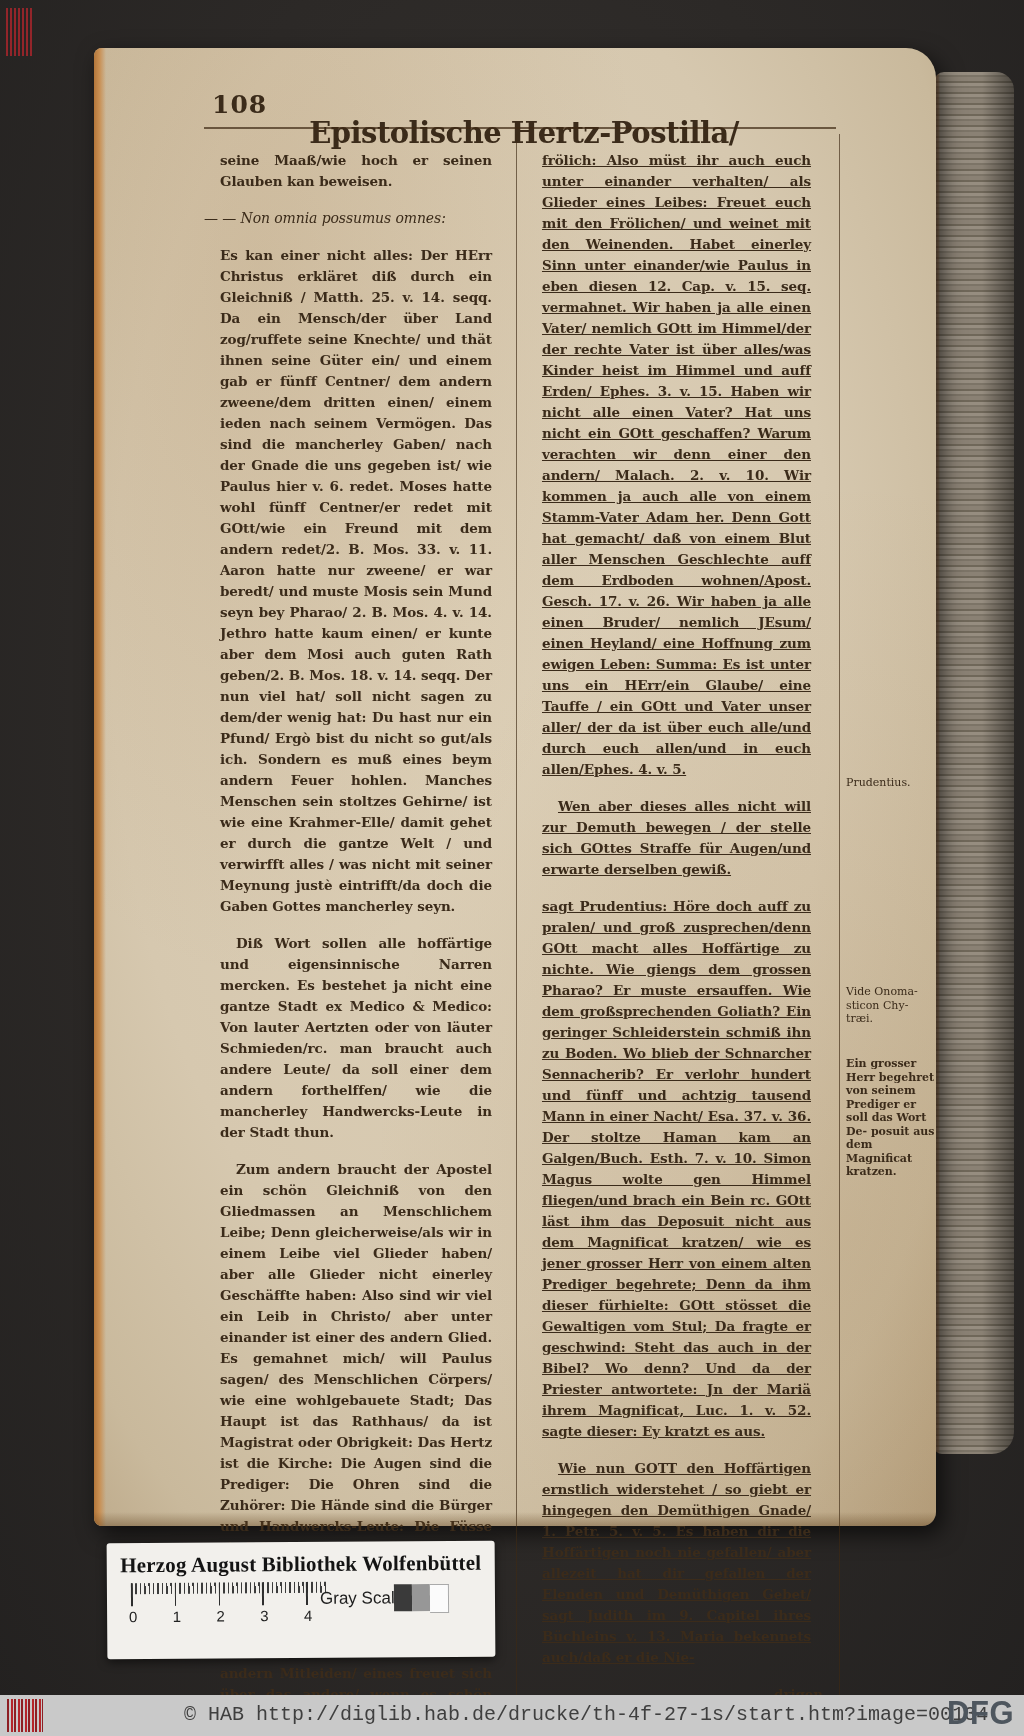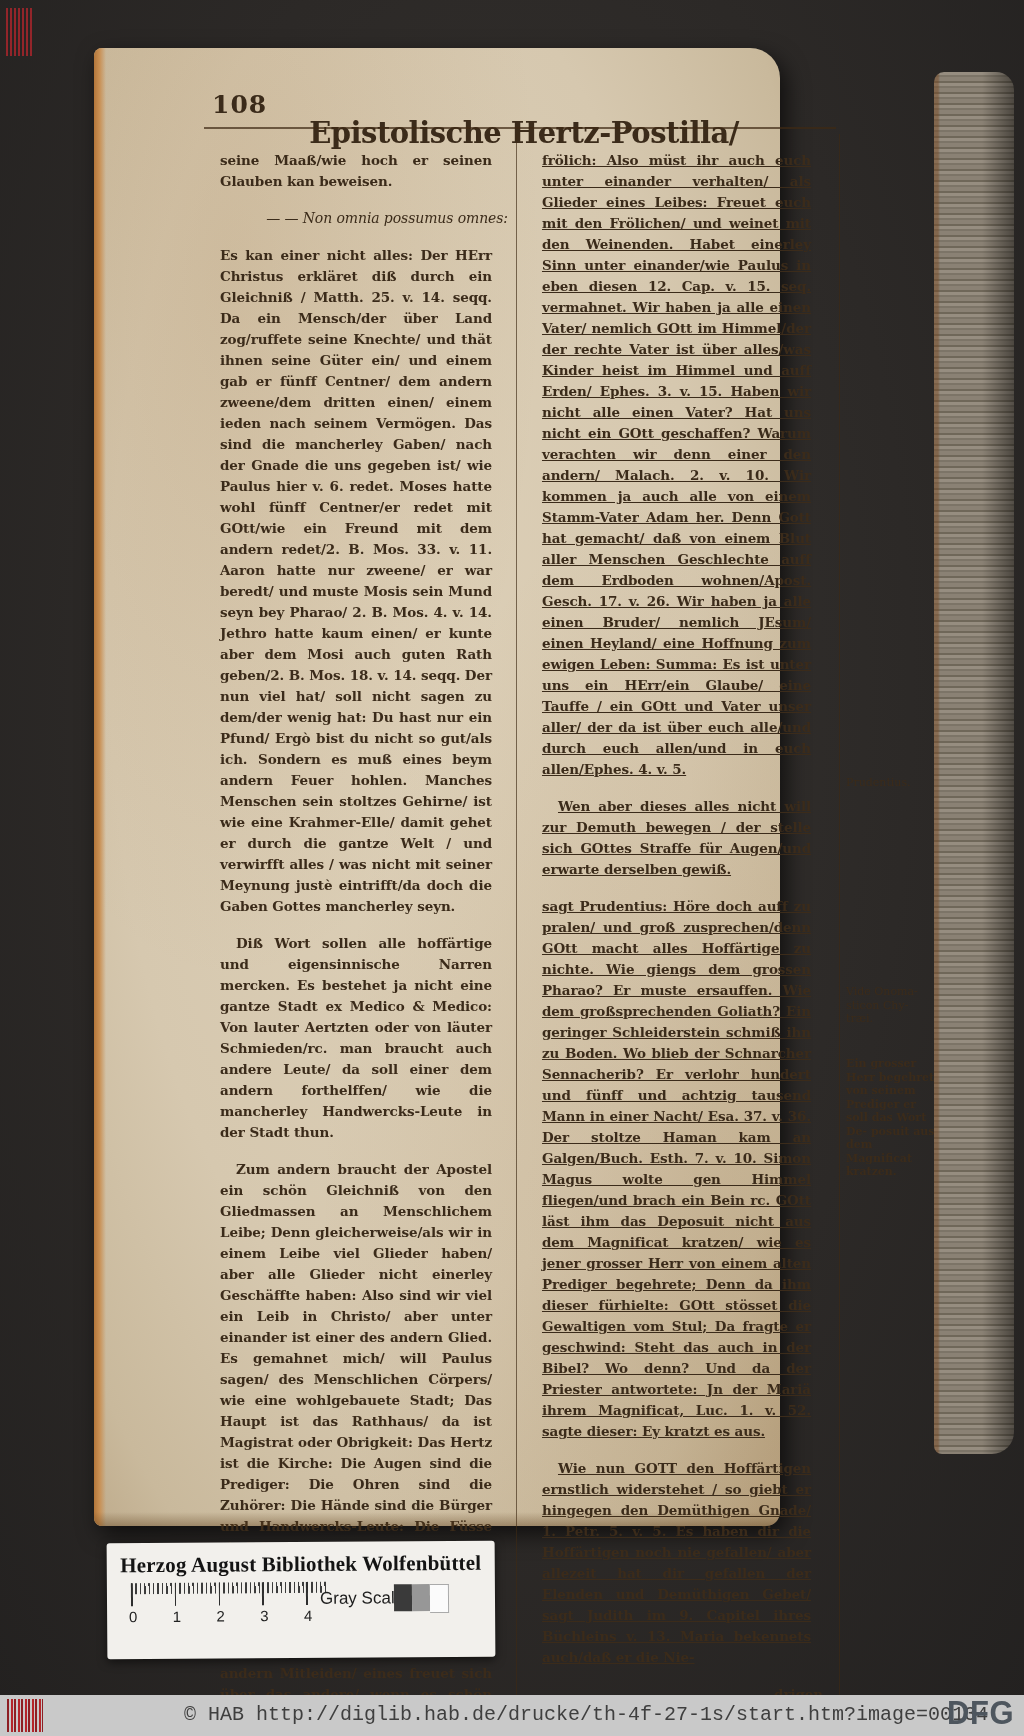--- a/index.html
+++ b/index.html
@@ -12,21 +12,21 @@
     background:repeating-linear-gradient(90deg,#a6252b 0 2px,transparent 2px 4px);
     opacity:.85;}
   
   .page-stack{position:absolute;left:934px;top:72px;width:80px;height:1382px;
     border-radius:10px 18px 22px 8px;
     background:
       linear-gradient(90deg,rgba(120,70,30,.45) 0 4px,rgba(0,0,0,0) 6px),
       linear-gradient(90deg,rgba(0,0,0,0) 60%,rgba(0,0,0,.45) 100%),
       repeating-linear-gradient(180deg,#968d80 0 3px,#7c7467 3px 5px,#8a8174 5px 9px,#6f6759 9px 11px);}
   
-  .page{position:absolute;left:94px;top:48px;width:686px;height:1478px;
+  .page{position:absolute;left:94px;top:48px;width:842px;height:1478px;
     border-radius:8px 30px 14px 8px;
     background:
       radial-gradient(ellipse at 20% 15%, rgba(160,120,70,.18), rgba(0,0,0,0) 40%),
       radial-gradient(ellipse at 90% 80%, rgba(150,110,60,.15), rgba(0,0,0,0) 45%),
       radial-gradient(ellipse at 45% 40%, #ddd0b8 0%, #d6c8af 55%, #c9b99c 82%, #b59f7d 100%);
     box-shadow:6px 8px 22px rgba(0,0,0,.65);}
   .page::before{content:"";position:absolute;left:0;top:0;bottom:0;width:12px;
     border-radius:8px 0 0 8px;
     background:linear-gradient(90deg,#b3763a 0%,#c98f52 45%,rgba(201,143,82,0) 100%);}
   .page::after{content:"";position:absolute;left:0;right:0;bottom:0;height:14px;
@@ -39,21 +39,21 @@
   .header-rule{position:absolute;left:110px;top:79px;width:632px;
     border-top:2px solid rgba(62,42,20,.7);}
   .columns{position:absolute;left:110px;top:86px;width:636px;display:flex;}
   .col{color:#3b2b1a;font-weight:bold;font-size:13.5px;line-height:21px;
     text-align:justify;letter-spacing:-0.1px;}
   .col-left{width:306px;padding-right:8px;border-right:1.5px solid rgba(62,42,20,.65);}
   .col-right{width:303px;padding-left:9px;padding-right:12px;
     border-right:1.5px solid rgba(62,42,20,.65);text-decoration:underline;}
   .para{margin:16px;}
   .para.indent{text-indent:16px;}
-  .latin{margin:1px 0;font-style:italic;font-weight:normal;text-align:right;
+  .latin{margin:1px 0;font-style:italic;font-weight:normal;text-align:left;
     font-size:14px;}
   .catchword{margin:0;text-align:right;padding-right:4px;}
   .margin-note{position:absolute;left:752px;width:90px;color:#3b2b1a;
     font-size:11px;line-height:13.5px;font-weight:bold;text-align:left;}
   .margin-note.roman{font-weight:normal;}
   .note-0{top:728px;}
   .note-1{top:937px;}
   .note-2{top:1009px;}
   
   .cal-card{position:absolute;left:107px;top:1542px;width:388px;height:116px;

